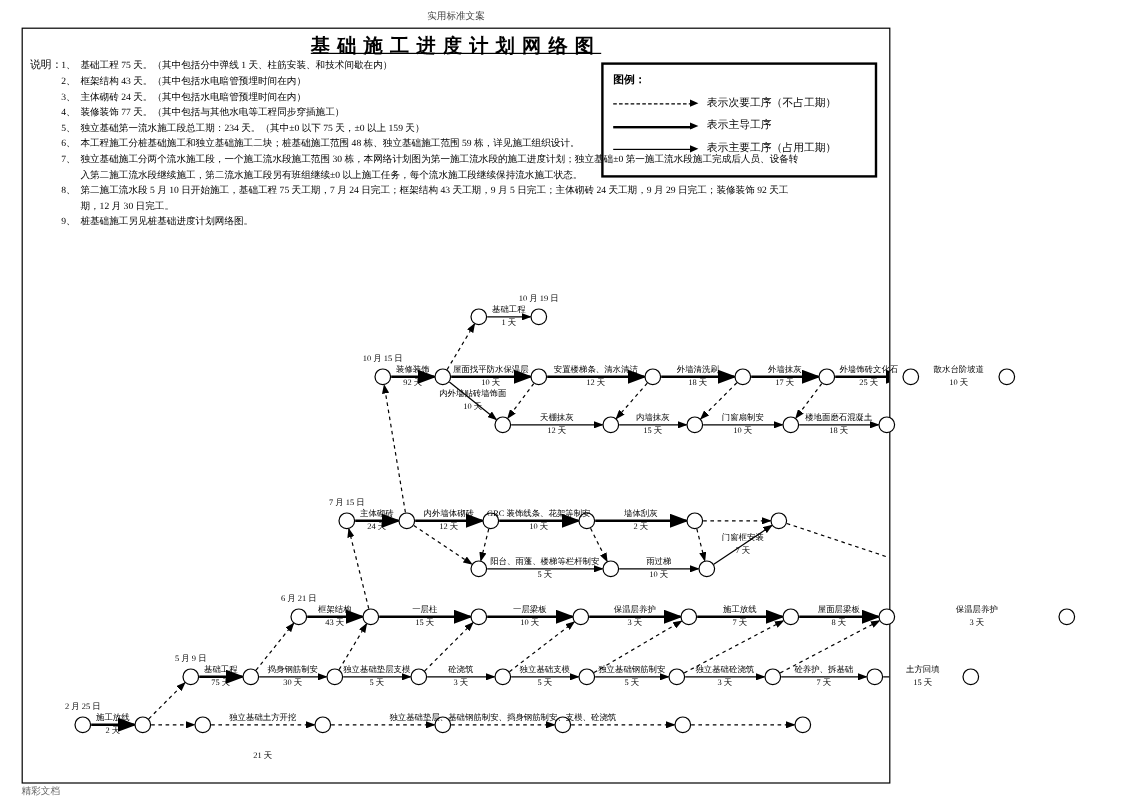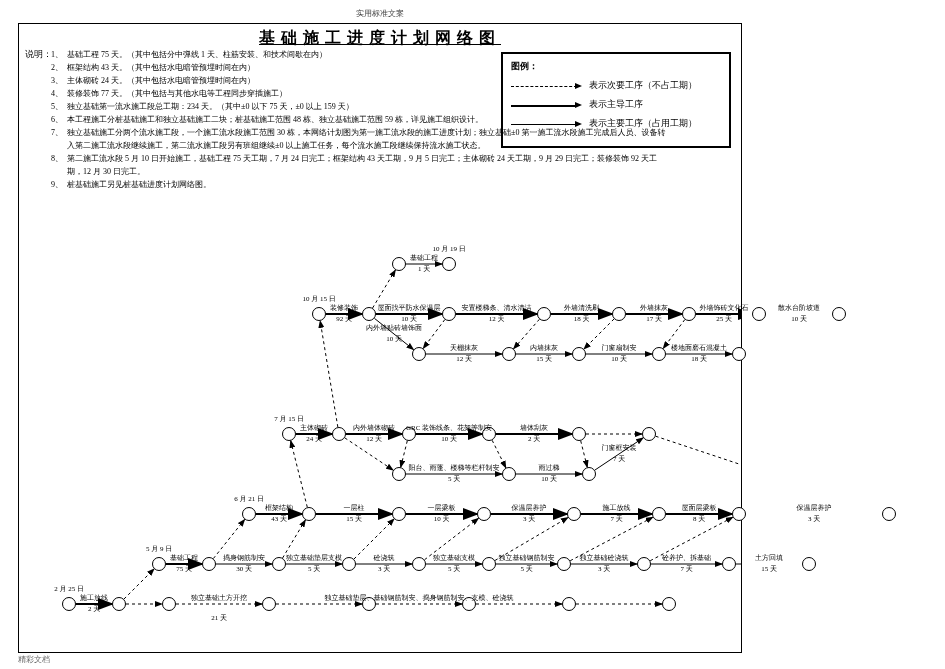--- a/index.html
+++ b/index.html
@@ -274,21 +274,21 @@
         <div class="dur-label" style="left: 585px; top: 361px;">3 天</div>
         <div class="act-label" style="left: 680px; top: 309px;">屋面层梁板</div>
         <div class="dur-label" style="left: 680px; top: 311px;">8 天</div>
         <div class="act-label" style="left: 667.5px; top: 359px;">砼养护、拆基础</div>
         <div class="dur-label" style="left: 667.5px; top: 361px;">7 天</div>
         <div class="act-label" style="left: 795px; top: 309px;">保温层养护</div>
         <div class="dur-label" style="left: 795px; top: 311px;">3 天</div>
         <div class="act-label" style="left: 750px; top: 359px;">土方回填</div>
         <div class="dur-label" style="left: 750px; top: 361px;">15 天</div>
         <div class="act-label" style="left: 200px; top: 399px;">独立基础土方开挖</div>
-        <div class="dur-label" style="left: 200px; top: 410px;">21 天</div>
+        <div class="dur-label" style="left: 200px; top: 422px;">21 天</div>
         <div class="act-label" style="left: 400px; top: 399px;">独立基础垫层、基础钢筋制安、捣身钢筋制安、支模、砼浇筑</div>
         <div class="act-label" style="left: 295px; top: 229px;">主体砌砖</div>
         <div class="dur-label" style="left: 295px; top: 231px;">24 天</div>
         <div class="act-label" style="left: 355px; top: 229px;">内外墙体砌砖</div>
         <div class="dur-label" style="left: 355px; top: 231px;">12 天</div>
         <div class="act-label" style="left: 430px; top: 229px;">GRC 装饰线条、花架等制安</div>
         <div class="dur-label" style="left: 430px; top: 231px;">10 天</div>
         <div class="act-label" style="left: 435px; top: 269px;">阳台、雨蓬、楼梯等栏杆制安</div>
         <div class="dur-label" style="left: 435px; top: 271px;">5 天</div>
         <div class="act-label" style="left: 515px; top: 229px;">墙体刮灰</div>

